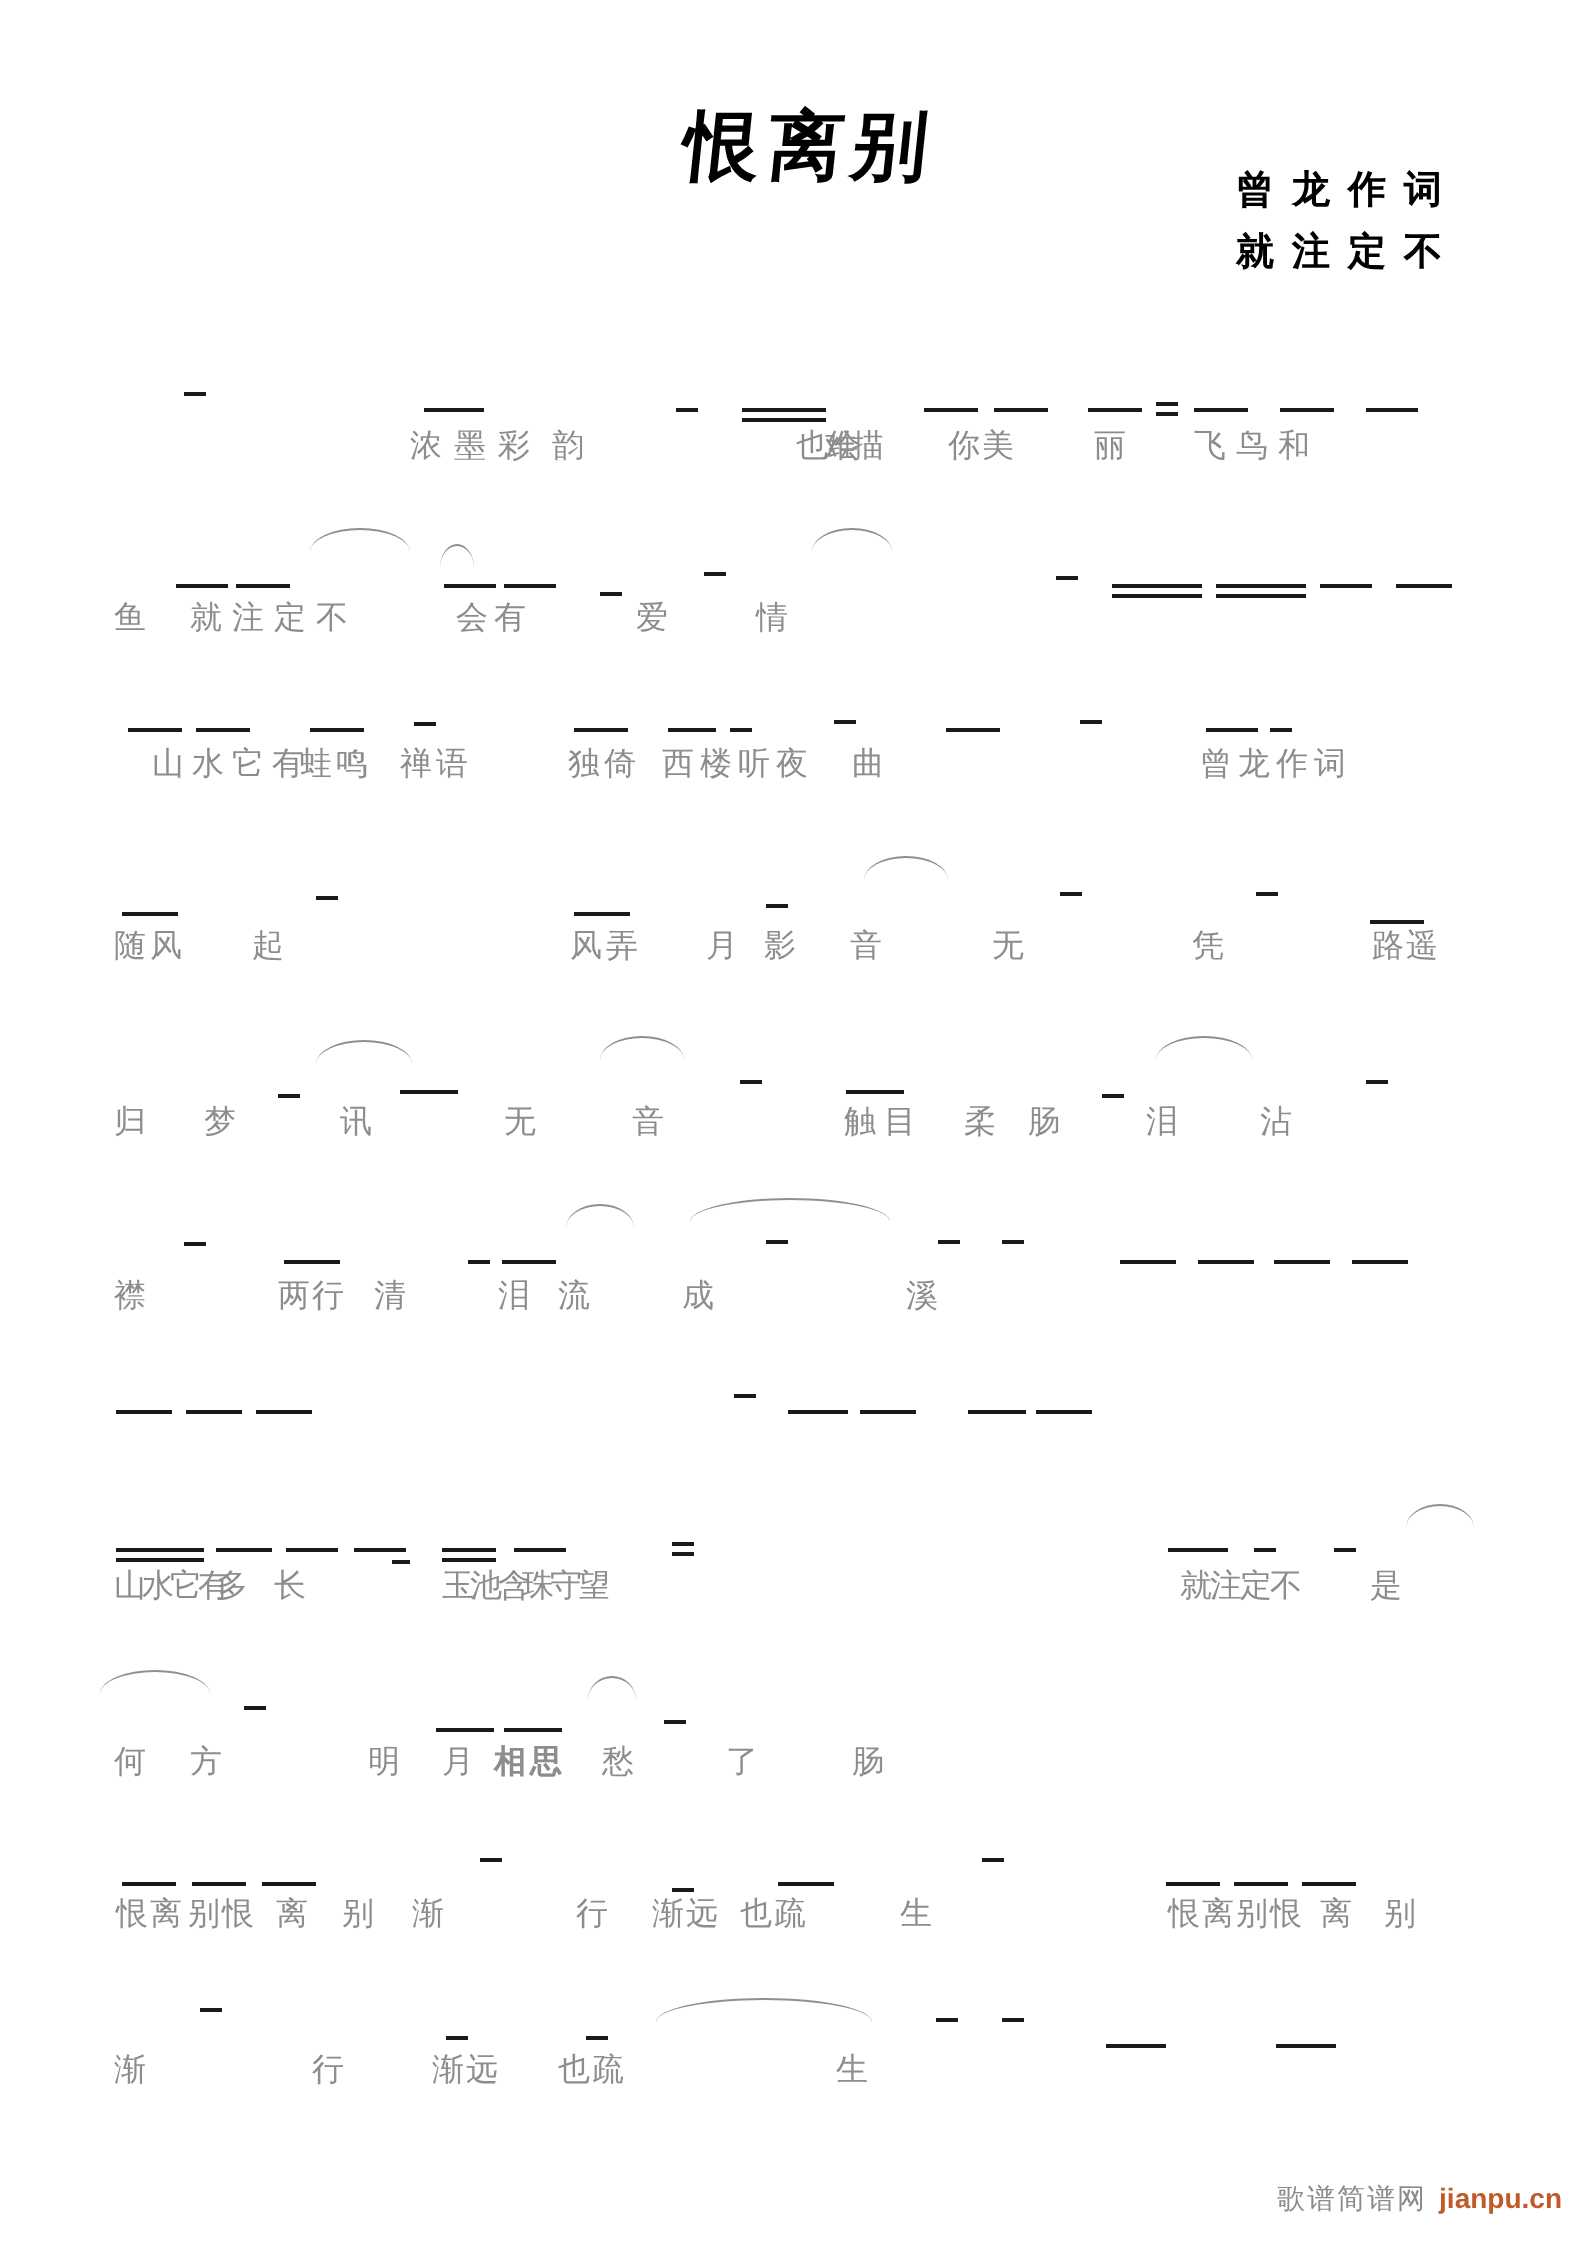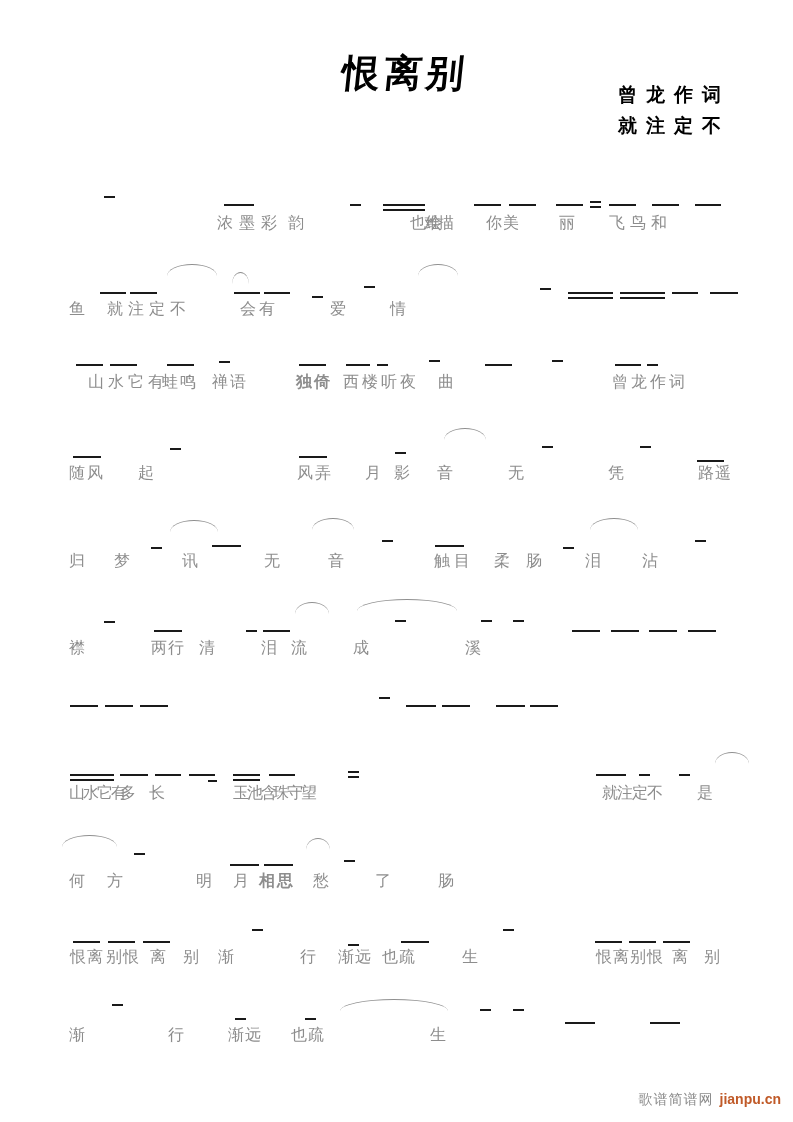--- a/index.html
+++ b/index.html
@@ -3,21 +3,21 @@
 <meta charset="utf-8">
 <style>
   html,body{margin:0;padding:0;background:#fff;}
   .page{position:relative;width:793px;height:1122px;background:#ffffff;overflow:hidden;
         font-family:"DejaVu Serif","Liberation Serif",serif;}
   .song-title{position:absolute;left:342px;top:48px;font-size:38px;font-weight:bold;
         letter-spacing:4px;color:#000;transform:skewX(-6deg);font-family:"DejaVu Serif",serif;}
   .credit{position:absolute;left:618px;font-size:19px;font-weight:bold;letter-spacing:9px;
         color:#000;white-space:nowrap;}
   .credit.c1{top:82px;} .credit.c2{top:113px;}
-  .score{position:absolute;left:12px;top:0;width:642px;height:1122px;}
+  .score{position:absolute;left:0;top:0;width:642px;height:1122px;}
   .mk{position:absolute;}
   .mk.dash{width:11px;height:2px;background:var(--ink);}
   .mk.line{width:28px;height:2px;background:var(--ink);}
   .mk.dline{width:40px;height:7px;border-top:2px solid var(--ink);border-bottom:2px solid var(--ink);box-sizing:border-box;}
   .mk.eq{width:11px;height:7px;border-top:2px solid var(--ink);border-bottom:2px solid var(--ink);box-sizing:border-box;}
   .mk.arc{height:11px;border-top:1.6px solid var(--arc);border-radius:50% 50% 0 0 / 100% 100% 0 0;}
   .lyric{position:absolute;font-size:16px;line-height:17px;color:var(--lyr);letter-spacing:5px;
         white-space:nowrap;font-family:"DejaVu Serif","Liberation Serif",serif;}
   .footer{position:absolute;top:1091px;right:12px;font-size:14px;white-space:nowrap;
         font-family:"Liberation Sans","DejaVu Sans",sans-serif;}
@@ -78,21 +78,21 @@
       <div class="mk line" style="left: 334px; top: 364px; width: 24px;"></div>
       <div class="mk dash" style="left: 365px; top: 364px;"></div>
       <div class="mk dash" style="left: 417px; top: 360px;"></div>
       <div class="mk line" style="left: 473px; top: 364px; width: 27px;"></div>
       <div class="mk dash" style="left: 540px; top: 360px;"></div>
       <div class="mk line" style="left: 603px; top: 364px; width: 26px;"></div>
       <div class="mk dash" style="left: 635px; top: 364px;"></div>
       <span class="lyric" style="left: 76px; top: 373px; letter-spacing: 4px;">山水它有</span>
       <span class="lyric" style="left: 150px; top: 373px; letter-spacing: 2px;">蛙鸣</span>
       <span class="lyric" style="left: 200px; top: 373px; letter-spacing: 2px;">禅语</span>
-      <span class="lyric" style="left: 284px; top: 373px; letter-spacing: 2px; font-weight: bold;">独倚</span>
+      <span class="lyric" style="left: 284px; top: 373px; letter-spacing: 2px;">独倚</span>
       <span class="lyric" style="left: 331px; top: 373px; letter-spacing: 3px;">西楼听夜</span>
       <span class="lyric" style="left: 426px; top: 373px;">曲</span>
       <span class="lyric" style="left: 600px; top: 373px; letter-spacing: 3px;">曾龙作词</span>
       <div class="mk line" style="left: 61px; top: 456px; width: 28px;"></div>
       <div class="mk dash" style="left: 158px; top: 448px;"></div>
       <div class="mk line" style="left: 287px; top: 456px; width: 28px;"></div>
       <div class="mk dash" style="left: 383px; top: 452px;"></div>
       <div class="mk arc" style="left: 432px; top: 428px; width: 42px;"></div>
       <div class="mk dash" style="left: 530px; top: 446px;"></div>
       <div class="mk dash" style="left: 628px; top: 446px;"></div>

